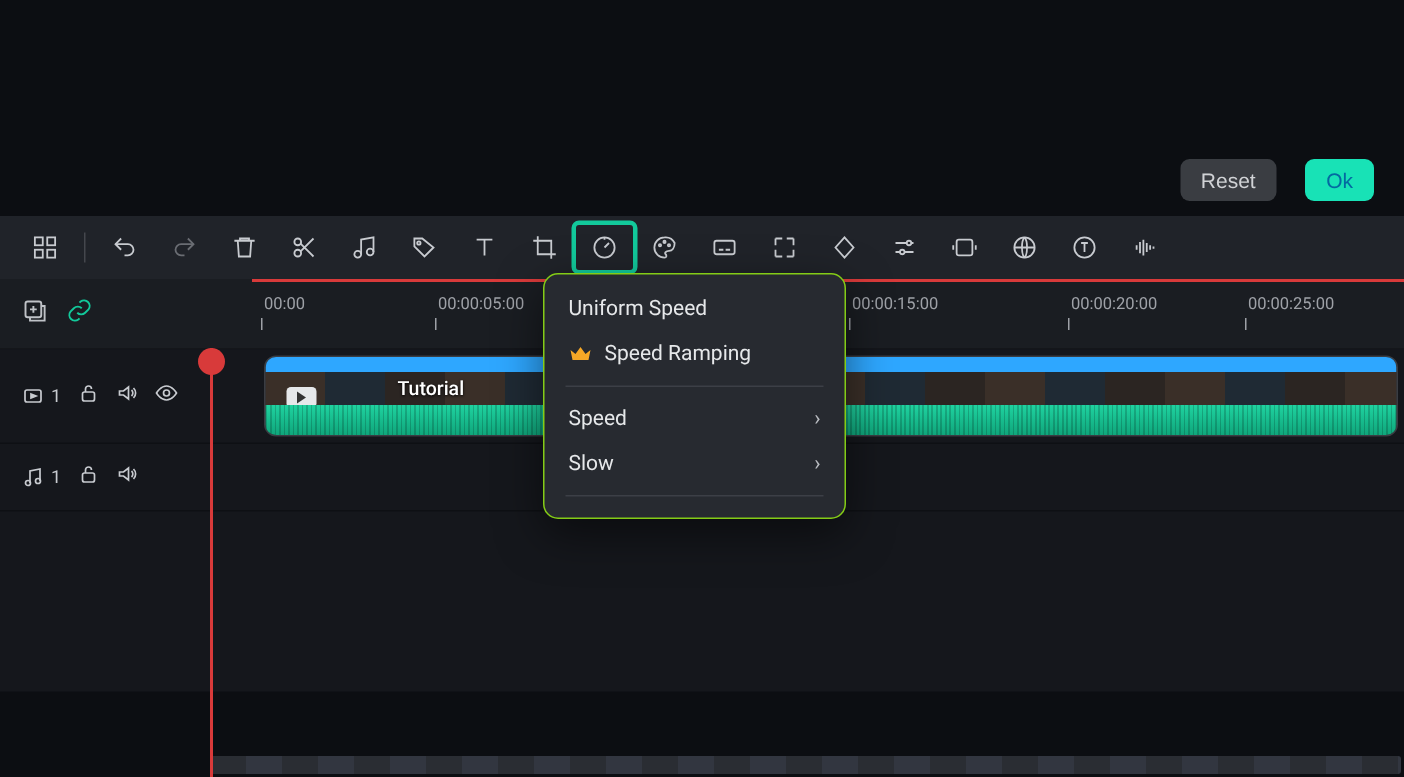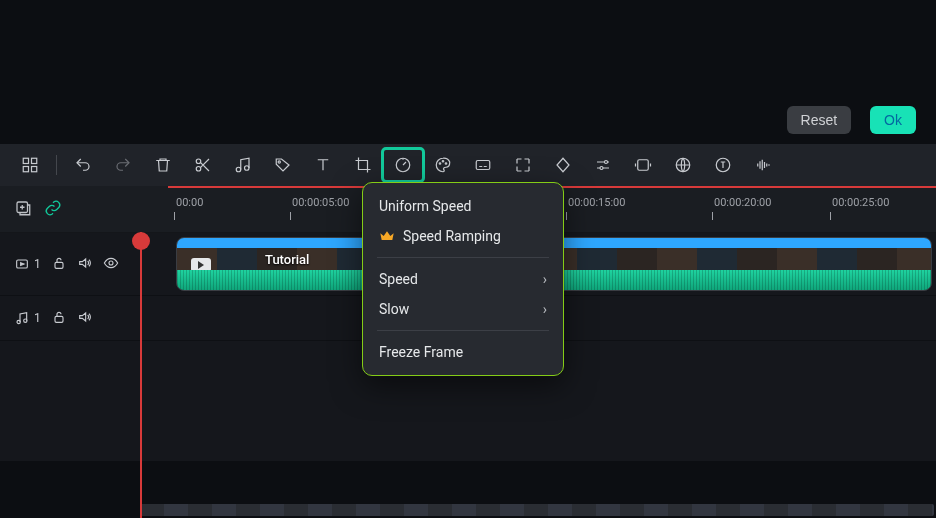--- a/index.html
+++ b/index.html
@@ -275,16 +275,13 @@
   <div class="menu-sep"></div>
   <div class="menu-item">
       <span>Speed</span>
       <span class="chev">›</span>
     </div>
   <div class="menu-item">
       <span>Slow</span>
       <span class="chev">›</span>
     </div>
   <div class="menu-sep"></div>
-  <div class="menu-item">
-      <span>Freeze Frame</span>
-    </div>
 </div>
 
 </body></html>

